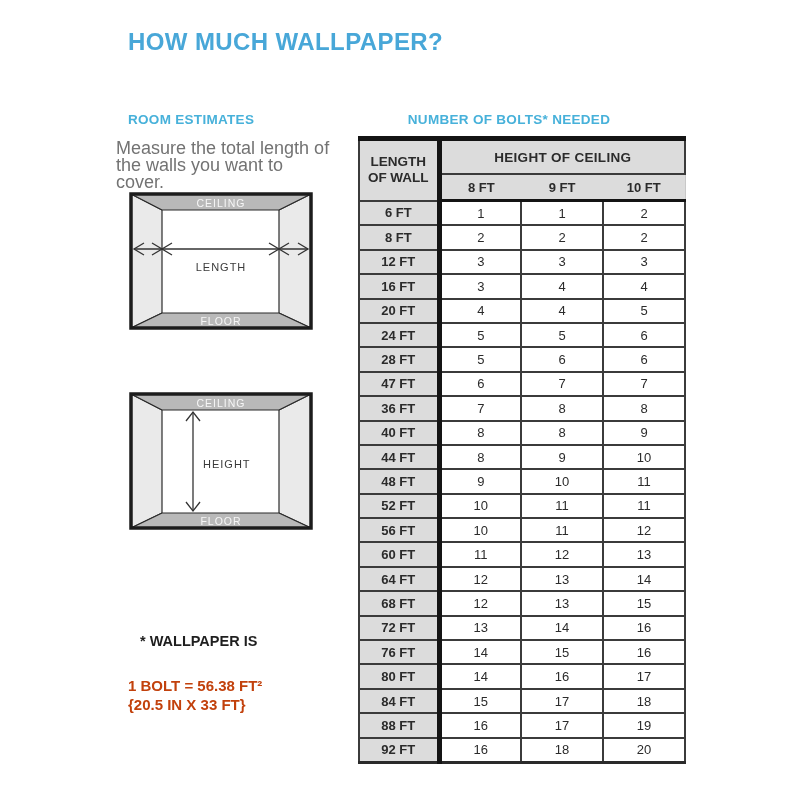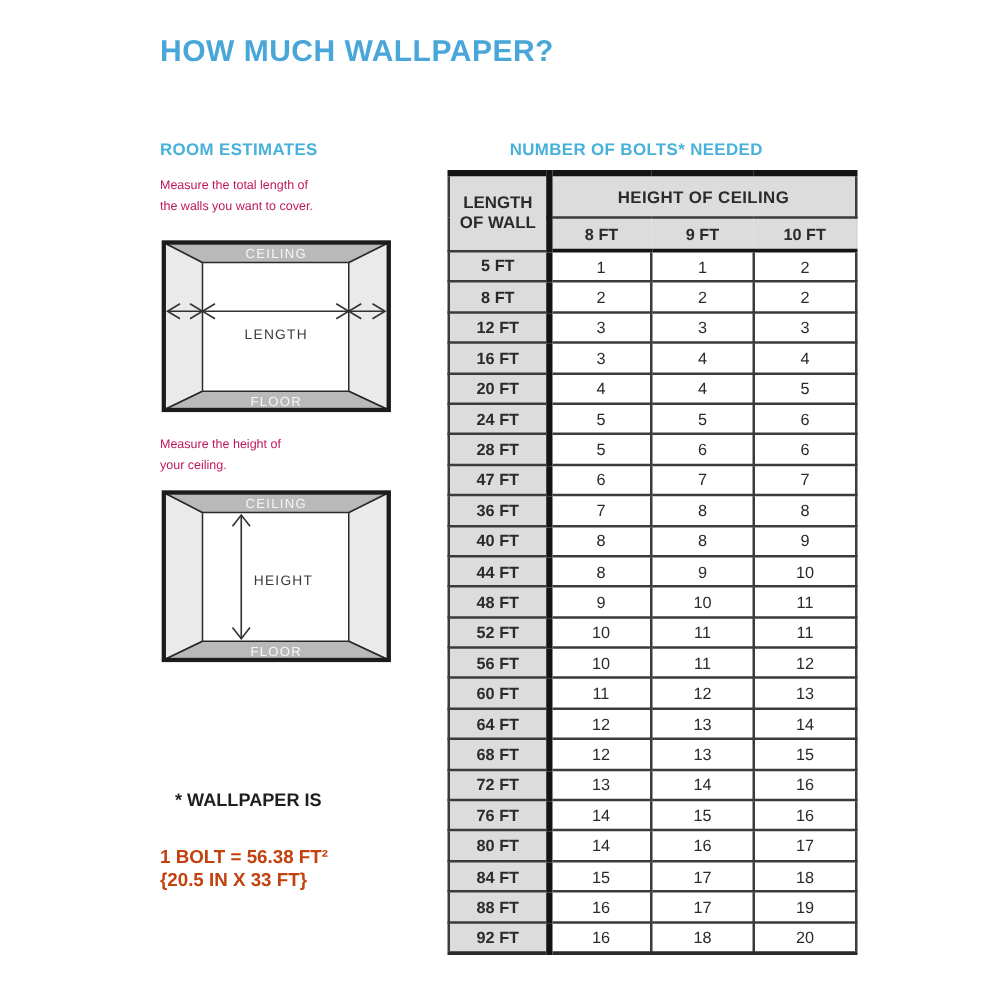--- a/index.html
+++ b/index.html
@@ -27,27 +27,27 @@
     font-size: 13.5px;
     font-weight: bold;
     letter-spacing: 0.3px;
     color: #47b1da;
   }
   #room-estimates-heading { left: 128px; top: 112px; }
   #bolts-needed-heading { left: 346px; top: 112px; width: 326px; text-align: center; }
 
   .para {
     position: absolute;
-    left: 128px;
+    left: 116px;
     width: 220px;
     margin: 0;
-    font-size: 10px;
+    font-size: 18px;
     line-height: 17px;
     white-space: pre-line;
-    color: #be185d;
+    color: #737373;
   }
   #step1-text { top: 140px; }
   #step2-text { top: 347px; }
   #step3-text { top: 549px; }
 
   .diagram { position: absolute; left: 129px; }
   #length-diagram { top: 192px; }
   #height-diagram { top: 392px; }
 
   .footnote {
@@ -136,22 +136,20 @@
       <path d="M43,51 L33,57 L43,63"></path>
       <path d="M140,51 L150,57 L140,63"></path>
       <path d="M160,51 L150,57 L160,63"></path>
       <path d="M169,51 L179,57 L169,63"></path>
     </g>
     <text x="92" y="14.5" text-anchor="middle" font-size="10.5" letter-spacing="1" fill="#f6f6f6">CEILING</text>
     <text x="92" y="132.5" text-anchor="middle" font-size="10.5" letter-spacing="1" fill="#f6f6f6">FLOOR</text>
     <text x="92" y="79" text-anchor="middle" font-size="11" letter-spacing="1" fill="#3a3a3a">LENGTH</text>
   </svg>
 
-  <p class="para" id="step2-text">Measure the height of
-your ceiling.</p>
 
   <svg class="diagram" id="height-diagram" width="184" height="138" viewBox="0 0 184 138" xmlns="http://www.w3.org/2000/svg">
     <g>
       <polygon points="2,2 33,18 33,121 2,136" fill="#eaeaea" stroke="#2a2a2a" stroke-width="1.2"></polygon>
       <polygon points="182,2 150,18 150,121 182,136" fill="#eaeaea" stroke="#2a2a2a" stroke-width="1.2"></polygon>
       <polygon points="2,2 182,2 150,18 33,18" fill="#b9b9b9" stroke="#2a2a2a" stroke-width="1.2"></polygon>
       <polygon points="2,136 33,121 150,121 182,136" fill="#b9b9b9" stroke="#2a2a2a" stroke-width="1.2"></polygon>
       <rect x="2" y="2" width="180" height="134" fill="none" stroke="#1c1c1c" stroke-width="3.5"></rect>
     </g>
     <g stroke="#333333" stroke-width="1.3" fill="none">
@@ -190,21 +188,21 @@
         <th colspan="3" class="group">HEIGHT OF CEILING</th>
       </tr>
       <tr class="subhead">
         <th>8 FT</th>
         <th>9 FT</th>
         <th>10 FT</th>
       </tr>
     </thead>
     <tbody>
         <tr>
-          <td class="len-cell">5 FT</td>
+          <td class="len-cell">6 FT</td>
           <td>1</td>
           <td>1</td>
           <td>2</td>
         </tr>
         <tr>
           <td class="len-cell">8 FT</td>
           <td>2</td>
           <td>2</td>
           <td>2</td>
         </tr>

